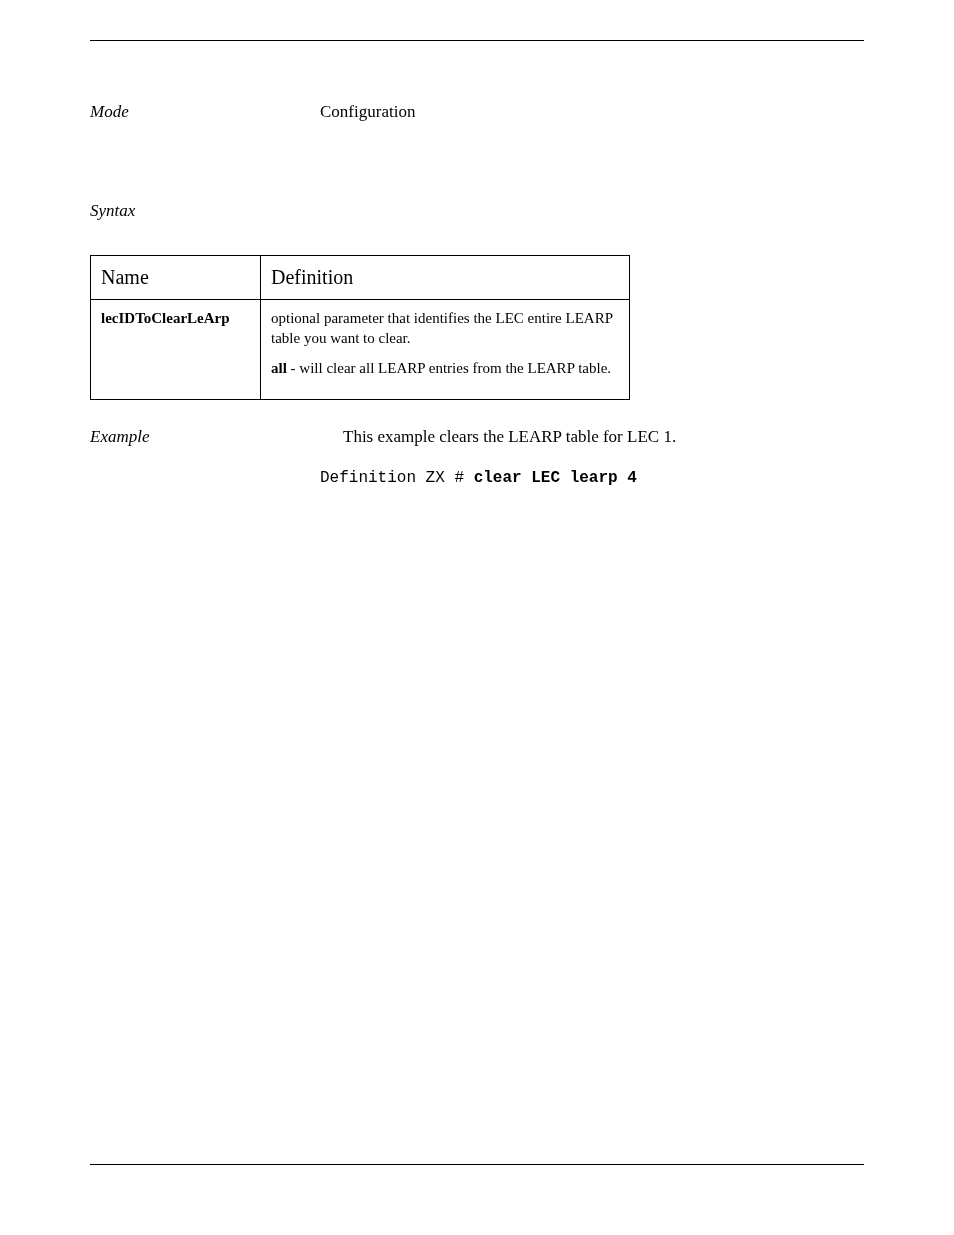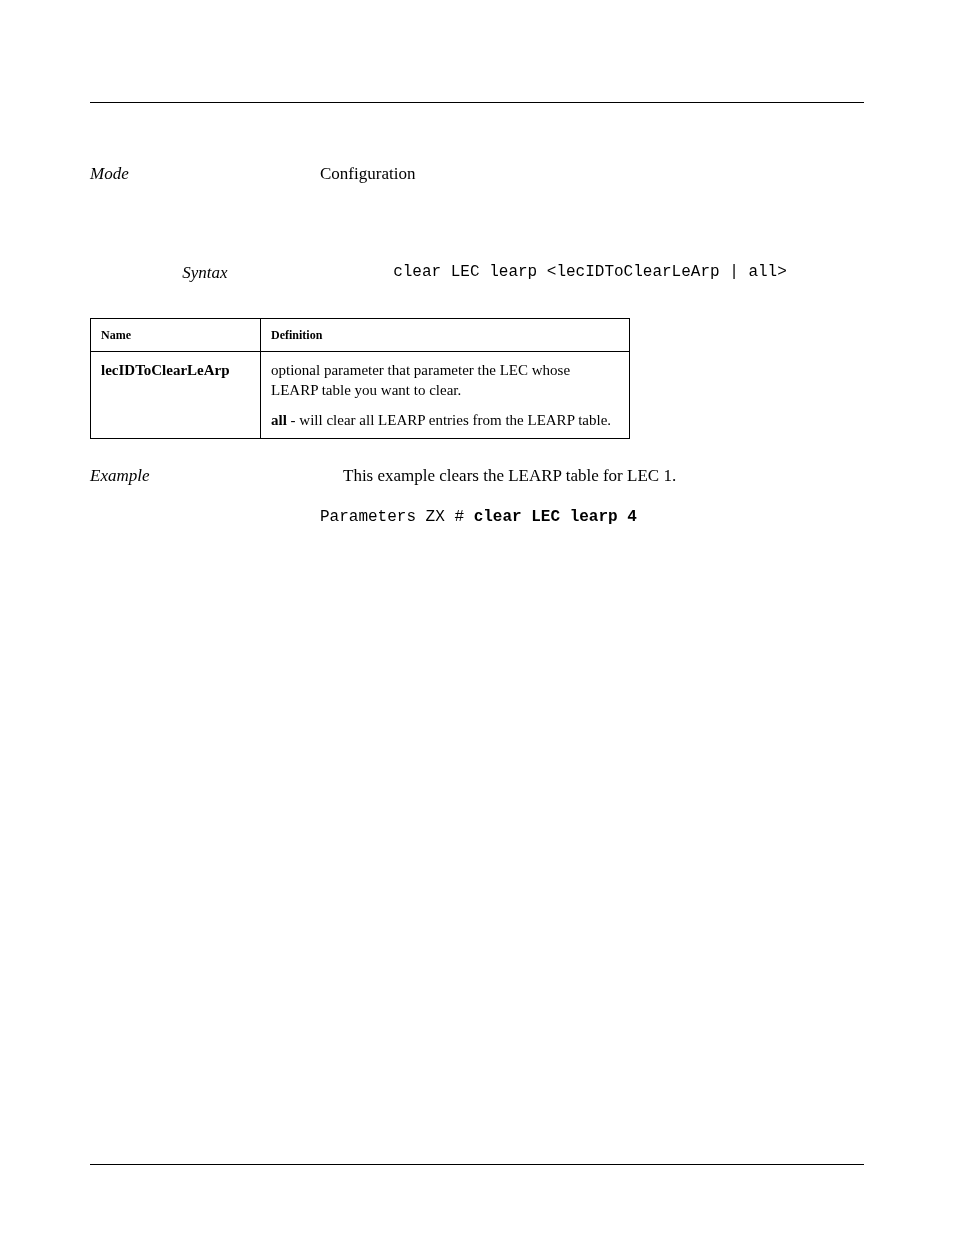--- a/index.html
+++ b/index.html
@@ -5,21 +5,21 @@
   * { margin: 0; padding: 0; box-sizing: border-box; }
   body {
     width: 954px;
     height: 1235px;
     background: #ffffff;
     font-family: Georgia, 'Times New Roman', serif;
     color: #000000;
     position: relative;
   }
   .page {
-    padding: 102px 90px 60px 90px;
+    padding: 40px 90px 60px 90px;
   }
   .top-rule {
     border: none;
     border-top: 1px solid #000;
     margin-bottom: 60px;
     margin-left: 0;
   }
   .row {
     display: flex;
     margin-bottom: 16px;
@@ -33,50 +33,50 @@
     padding-top: 1px;
   }
   .row-content {
     flex: 1;
     font-size: 17px;
     line-height: 1.35;
     max-width: 540px;
   }
   .mode-row { margin-bottom: 40px; }
   .desc-row { margin-bottom: 36px; }
-  .syntax-row { margin-bottom: 34px; text-align: center; }
+  .syntax-row { margin-bottom: 34px; }
   .params-row { margin-bottom: 26px; }
   .mono {
     font-family: 'Courier New', Courier, monospace;
     font-size: 16px;
   }
   table.params {
     border-collapse: collapse;
     width: 100%;
     font-size: 15px;
   }
   table.params th, table.params td {
     border: 1.5px solid #000;
     padding: 8px 10px;
     text-align: left;
     vertical-align: top;
   }
   table.params th {
-    font-weight: bold;
+    font-weight: normal;
     font-family: Georgia, 'Times New Roman', serif;
-    font-size: 12px;
+    font-size: 20px;
     margin-left: 38px;
   }
   .param-name {
     font-weight: bold;
     font-family: Georgia, 'Times New Roman', serif;
     width: 170px;
   }
   .def-block p { margin-bottom: 10px; }
-  .def-block p:last-child { margin-bottom: 0; }
+  .def-block p:last-child { margin-bottom: 12px; }
   .ex-row { margin-bottom: 20px; gap: 23px; }
   .example-cmd {
     margin-left: 230px;
   }
   .bottom-rule {
     border: none;
     border-top: 1px solid #000;
     position: absolute;
     bottom: 70px;
     left: 90px;
@@ -92,46 +92,45 @@
   <div class="row mode-row">
     <div class="row-label">Mode</div>
     <div class="row-content">Configuration</div>
   </div>
 
   <div class="row desc-row">
   </div>
 
   <div class="row syntax-row">
     <div class="row-label">Syntax</div>
-    <div class="row-content mono">clear LEC learp &lt;lecIDToClearLeArp | all&gt;</div>
   </div>
 
   <div class="row params-row">
     <div class="row-content">
       <table class="params">
         <thead>
           <tr>
             <th>Name</th>
             <th>Definition</th>
           </tr>
         </thead>
         <tbody>
           <tr>
             <td class="param-name">lecIDToClearLeArp</td>
             <td class="def-block">
-              <p>optional parameter that parameter the LEC whose LEARP table you want to clear.</p>
+              <p>optional parameter that identifies the LEC entire LEARP table you want to clear.</p>
               <p><b>all</b><span> - will clear all LEARP entries from the LEARP table.</span></p>
             </td>
           </tr>
         </tbody>
       </table>
     </div>
   </div>
 
   <div class="row ex-row">
     <div class="row-label">Example</div>
     <div class="row-content">This example clears the LEARP table for LEC 1.</div>
   </div>
 
-  <div class="example-cmd mono"><span>Parameters ZX #</span><b> clear LEC learp 4</b></div>
+  <div class="example-cmd mono"><span>Definition ZX #</span><b> clear LEC learp 4</b></div>
 
   <hr class="bottom-rule">
 </div>
 
 </body></html>

